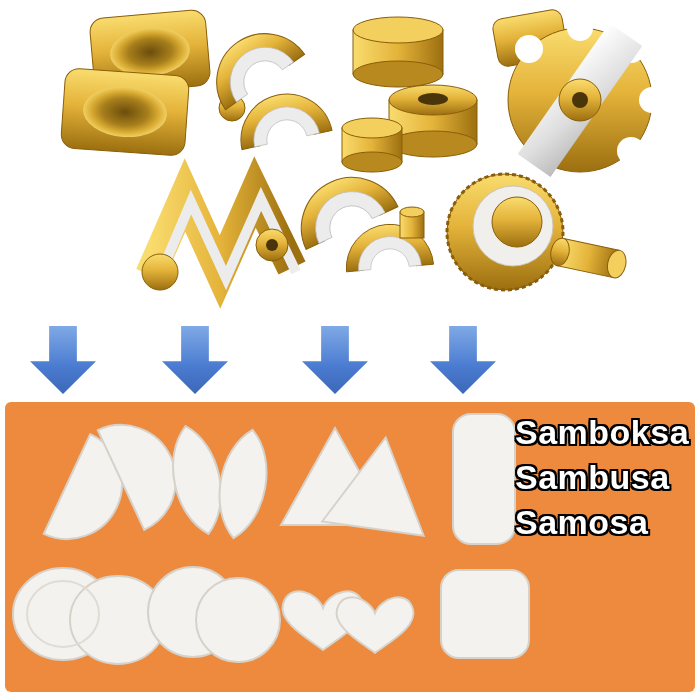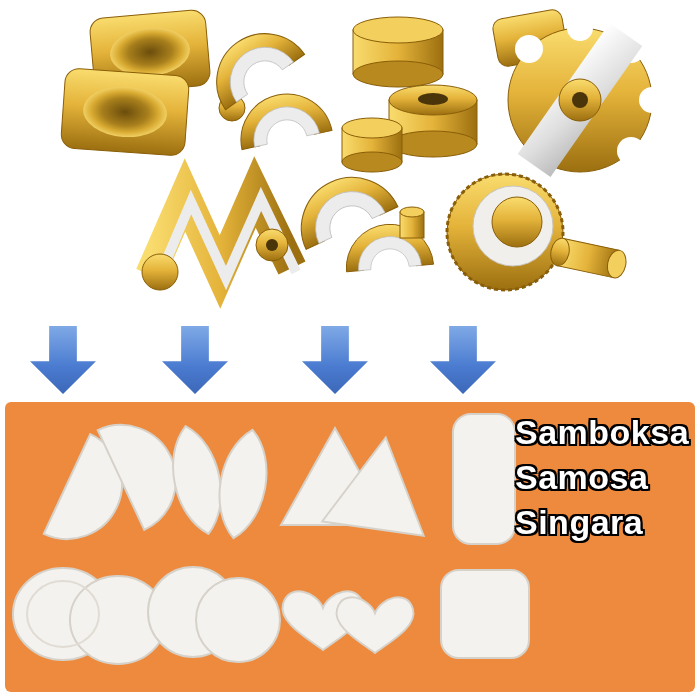--- a/index.html
+++ b/index.html
@@ -196,18 +196,18 @@
         <circle cx="188" cy="210" r="45"></circle>
         <circle cx="233" cy="218" r="42"></circle>
         <use href="#heart" transform="translate(318,188)"></use>
         <use href="#heart" transform="translate(370,194) scale(0.95)"></use>
         <rect x="436" y="168" width="88" height="88" rx="18"></rect>
       </g>
     </svg>
 
     <div class="labels">
       <span class="label-line">Samboksa</span>
+      <span class="label-line">Sambusa</span>
       <span class="label-line">Samosa</span>
-      <span class="label-line">Singara</span>
     </div>
   </div>
 
 </div>
 
 </body></html>

